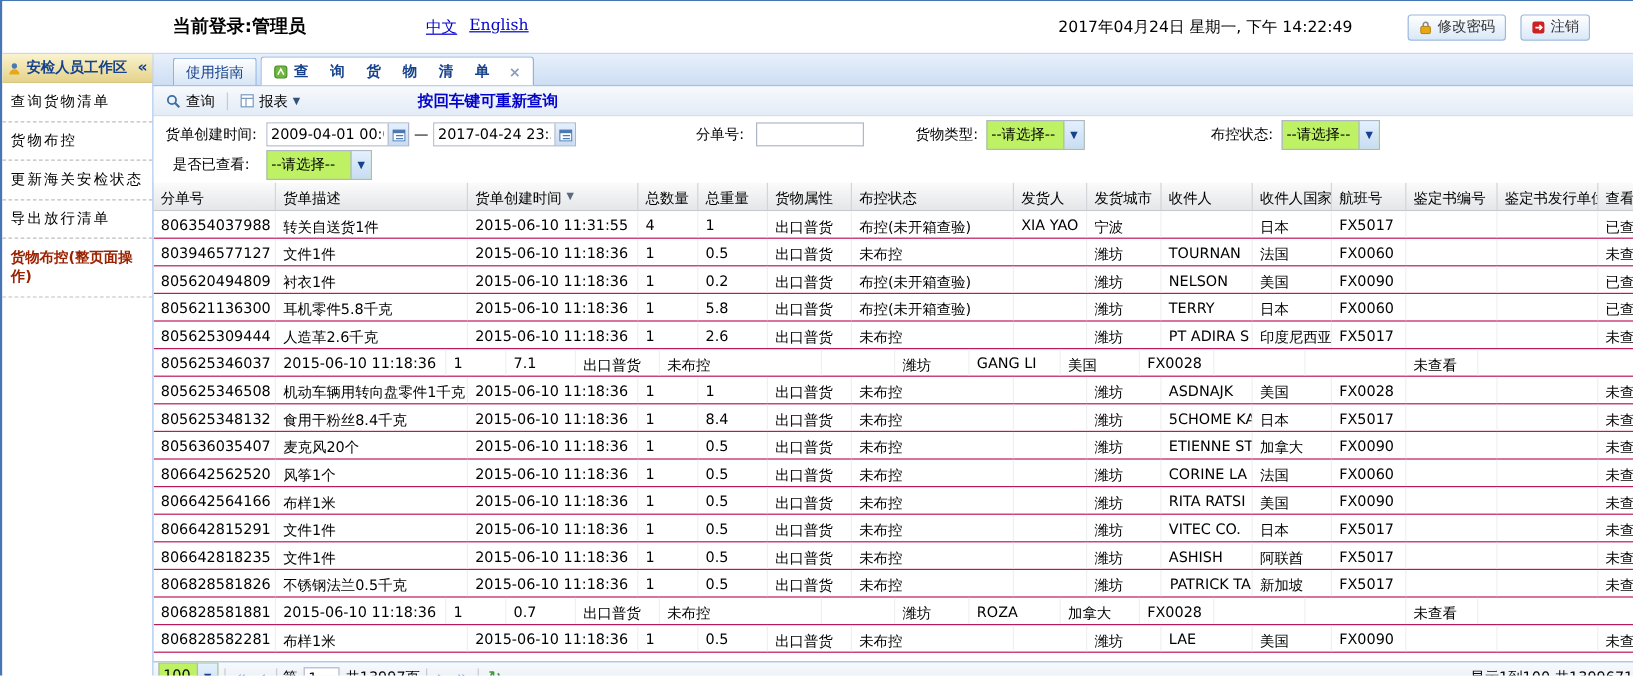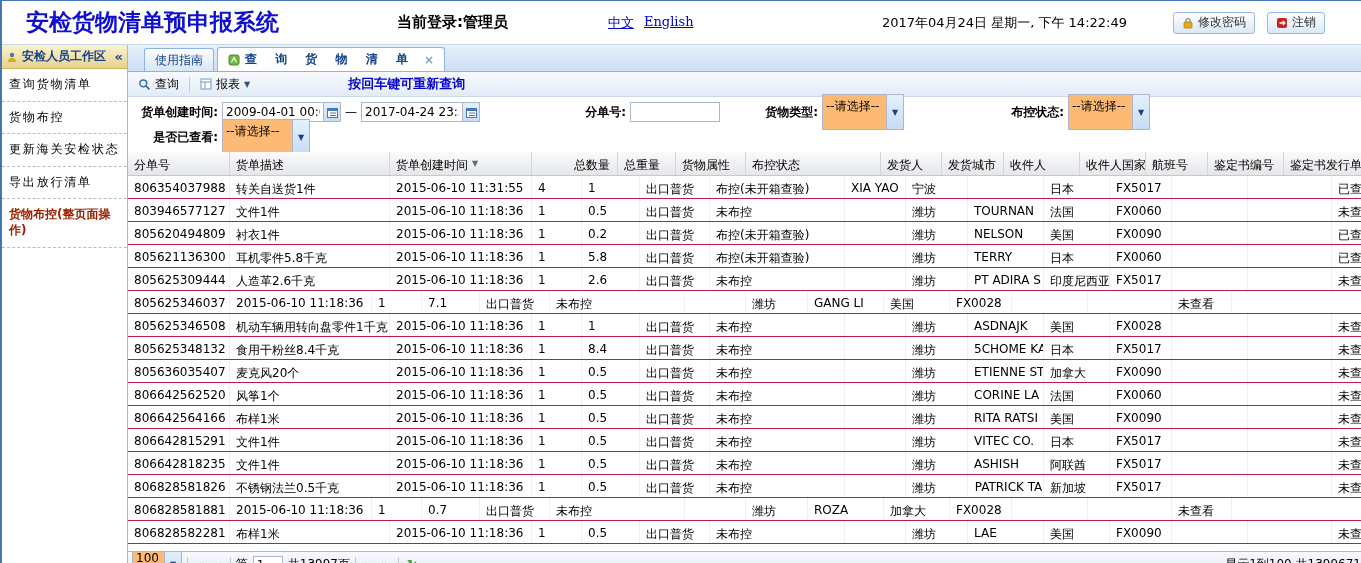--- a/index.html
+++ b/index.html
@@ -40,30 +40,30 @@
   
   .toolbar{flex:0 0 25px;height:25px;background:linear-gradient(#f8fafc,#e2ebf6);border-bottom:1px solid #cbd7e6;display:flex;align-items:center;gap:6px;padding:0 6px}
   .tbtn{display:flex;align-items:center;gap:4px;padding:1px 4px;border-radius:2px;cursor:pointer;white-space:nowrap}
   .tsep{width:1px;height:15px;background:#c3ccd6}
   .arrow-down{font-size:8px;color:#33527a}
   .hint{color:#0404cc;font-weight:bold;font-size:13px;margin-left:88px;white-space:nowrap}
 
   
   .filters{background:#fff;padding:3px 0 1px 6px}
   .frow{display:flex;align-items:center;height:22px;margin:1px 0 3px}
-  .flabel{font-weight:bold;text-align:right;padding-right:4px;white-space:nowrap}
+  .flabel{font-weight:normal;text-align:center;padding-right:4px;white-space:nowrap}
   .w88l{width:88px}.w56l{width:56px}.w62l{width:62px}
   .ml94{margin-left:94px}.ml40{margin-left:40px}.ml102{margin-left:102px}
   .field{display:inline-flex;height:20px;border:1px solid #aeb6c8;background:#fff;align-items:stretch}
   .field input{border:none;outline:none;padding:0 3px;width:100px;font:12px "DejaVu Sans","Liberation Sans",sans-serif}
   .tinput{height:20px;width:90px;border:1px solid #aeb6c8;padding:0 3px;font:12px "DejaVu Sans","Liberation Sans",sans-serif}
   .trigger{width:17px;background:linear-gradient(#e4f0fd,#c8dcf3);border-left:1px solid #aeb6c8;display:flex;align-items:center;justify-content:center;cursor:pointer}
   .trigger-arrow{font-size:8px;color:#15428b}
   .dash{margin:0 4px;white-space:nowrap}
-  .combo{display:inline-flex;height:36px;border:1px solid #aeb6c8;background:#fdba74;align-items:stretch;cursor:pointer}
+  .combo{display:inline-flex;height:25px;border:1px solid #aeb6c8;background:#bef264;align-items:stretch;cursor:pointer}
   .combo-text{flex:1;padding:3px 3px 0;white-space:nowrap;overflow:hidden}
   .w82{width:82px}.w88{width:88px}.w50{width:50px}
 
   
   .grid{flex:1;min-height:0;display:flex;flex-direction:column;overflow:hidden}
   .grid-header{flex:0 0 24px;height:24px;display:flex;background:linear-gradient(#fbfbfb,#e4e6e9);border-bottom:1px solid #c7cacd;overflow:hidden}
   .hcell{flex:0 0 auto;border-right:1px solid #d2d5d9;padding:5px 0 0 6px;white-space:nowrap;overflow:hidden;display:flex;gap:4px;cursor:pointer}
   .sort-arrow{font-size:8px;color:#5a6b80;margin-top:2px}
   .grid-body{flex:1;overflow:hidden;background:#fff}
   .trow{display:flex;height:23px;border-bottom:1px solid #be185d;overflow:hidden}
@@ -77,21 +77,20 @@
   .pinput{width:30px;height:18px;border:1px solid #aeb6c8;padding:0 3px;font:12px "DejaVu Sans","Liberation Sans",sans-serif}
   .psep{width:1px;height:15px;background:#c3ccd6}
   .pstatus{margin-left:auto;margin-right:-28px;white-space:nowrap}
 </style>
 </head>
 <body>
 
 <div class="app">
 
   <div class="header">
-    <span class="app-title">安检货物清单预申报系统</span>
     <span class="login">当前登录:管理员</span>
     <span class="langs">
       <a class="lang">中文</a>
       <a class="lang en">English</a>
     </span>
     <span class="datetime">2017年04月24日 星期一, 下午 14:22:49</span>
     <button class="hbtn">
       <span class="hicon">
         <svg width="12" height="12" viewBox="0 0 12 12">
             <path d="M4 5 V3.6 a2 2 0 0 1 4 0 V5" fill="none" stroke="#8a8a8a" stroke-width="1.3"></path>
@@ -235,21 +234,21 @@
             <div class="hcell" style="width: 102px;">
               <span>分单号</span>
             </div>
             <div class="hcell" style="width: 160px;">
               <span>货单描述</span>
             </div>
             <div class="hcell" style="width: 142px;">
               <span>货单创建时间</span>
               <span class="sort-arrow">▼</span>
             </div>
-            <div class="hcell" style="width: 50px; margin-left: 36px;">
+            <div class="hcell" style="width: 50px;">
               <span>总数量</span>
             </div>
             <div class="hcell" style="width: 58px;">
               <span>总重量</span>
             </div>
             <div class="hcell" style="width: 70px;">
               <span>货物属性</span>
             </div>
             <div class="hcell" style="width: 135px;">
               <span>布控状态</span>

